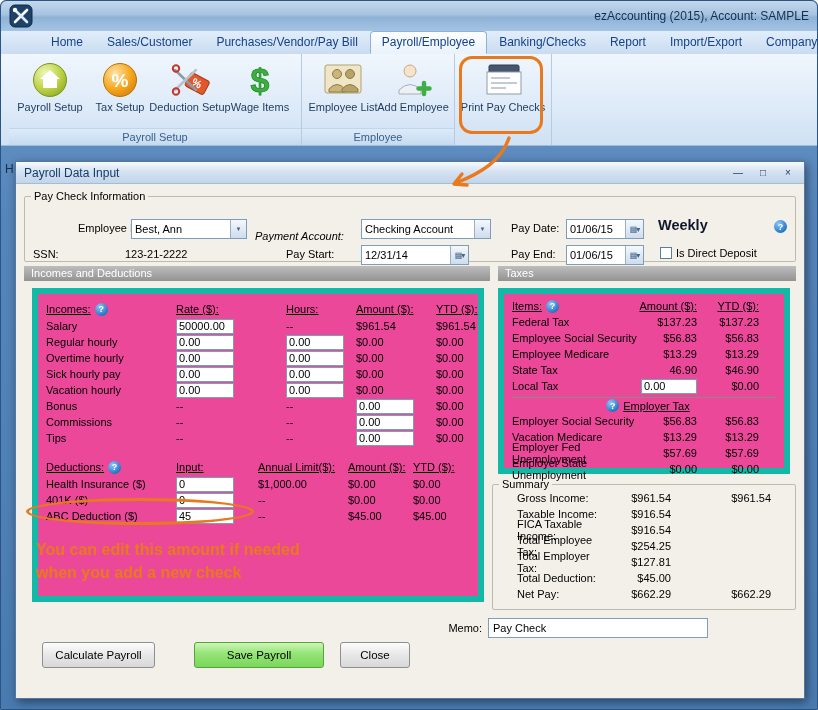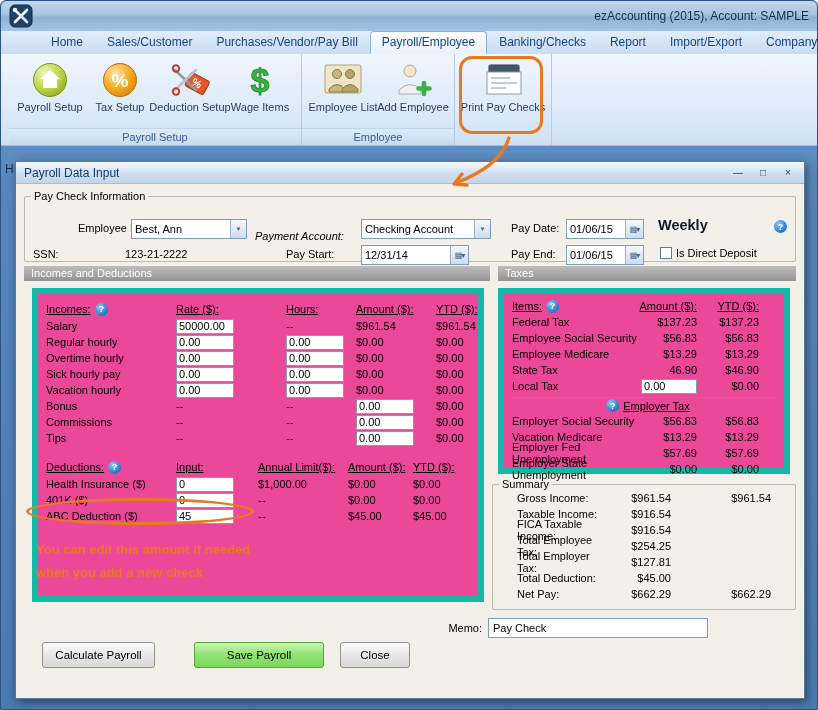--- a/index.html
+++ b/index.html
@@ -100,21 +100,21 @@
   .btn { position:absolute; height:26px; font-size:11.5px; font-family:inherit;
     border:1px solid #8e8f8f; border-radius:3px; background:linear-gradient(#fdfdfd,#e9e9e9 45%,#d8d8d8);
     cursor:default; }
   .btn-green { background:linear-gradient(#cdf6b6,#93e476 45%,#7bd75c); border-color:#55a437; }
 
   
   .hl-box { position:absolute; left:458px; top:55px; width:84px; height:78px;
     border:3px solid #E8791D; border-radius:13px; pointer-events:none; z-index:40; }
   .annot-ellipse { position:absolute; left:10px; top:314px; width:228px; height:27px;
     border:3px solid #E8791D; border-radius:50%; pointer-events:none; }
-  .annot-note { position:absolute; left:20px; top:354px; font-size:13px; font-weight:bold;
+  .annot-note { position:absolute; left:20px; top:354px; font-size:16px; font-weight:bold;
     color:#E8791D; line-height:23px; }
   .annot-arrow { position:absolute; left:0; top:0; pointer-events:none; z-index:41; }
 </style>
 </head>
 <body>
 
 <div class="app">
 
   <div class="titlebar">
     <svg width="24" height="24" viewBox="0 0 24 24">

